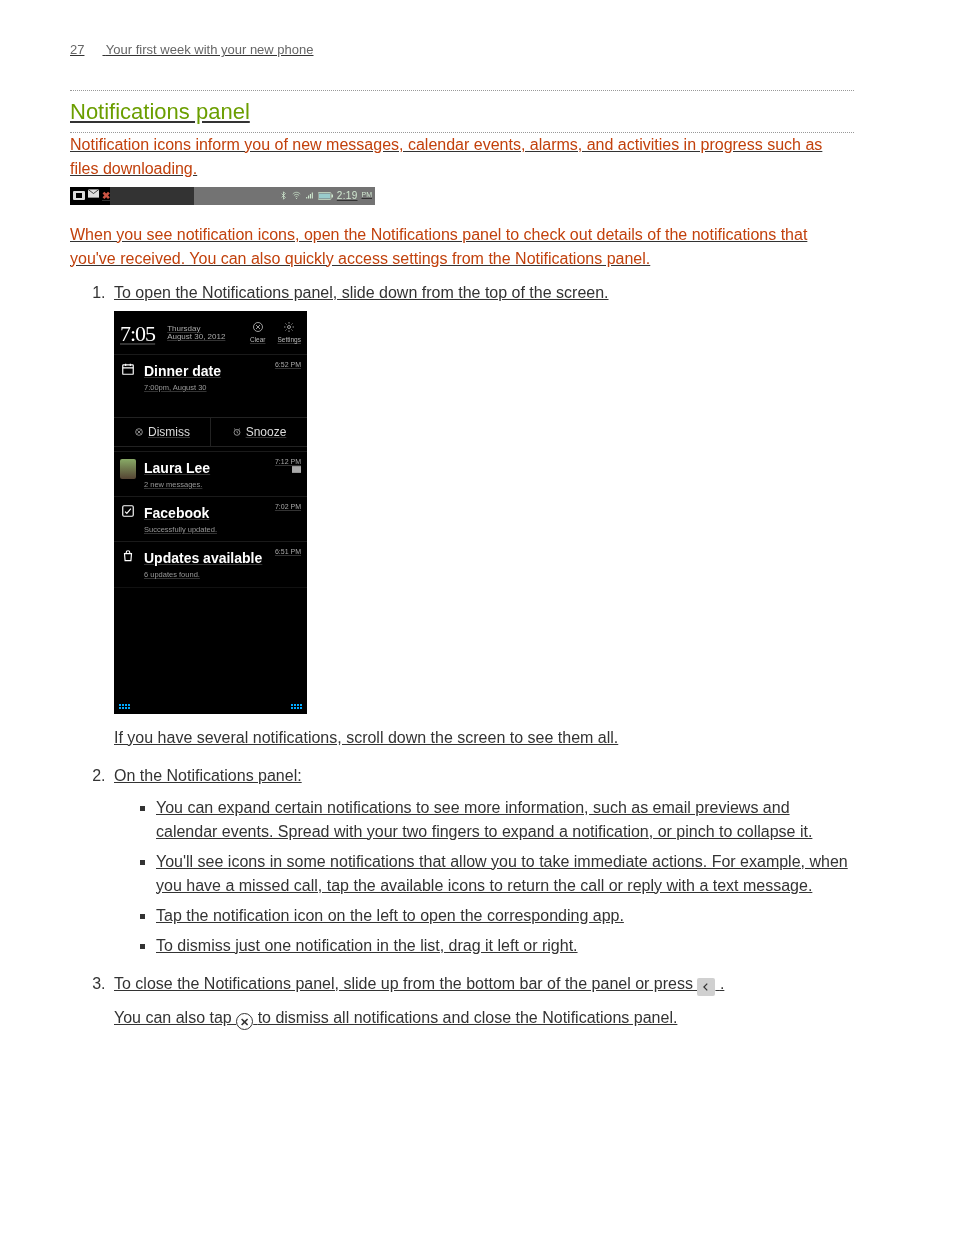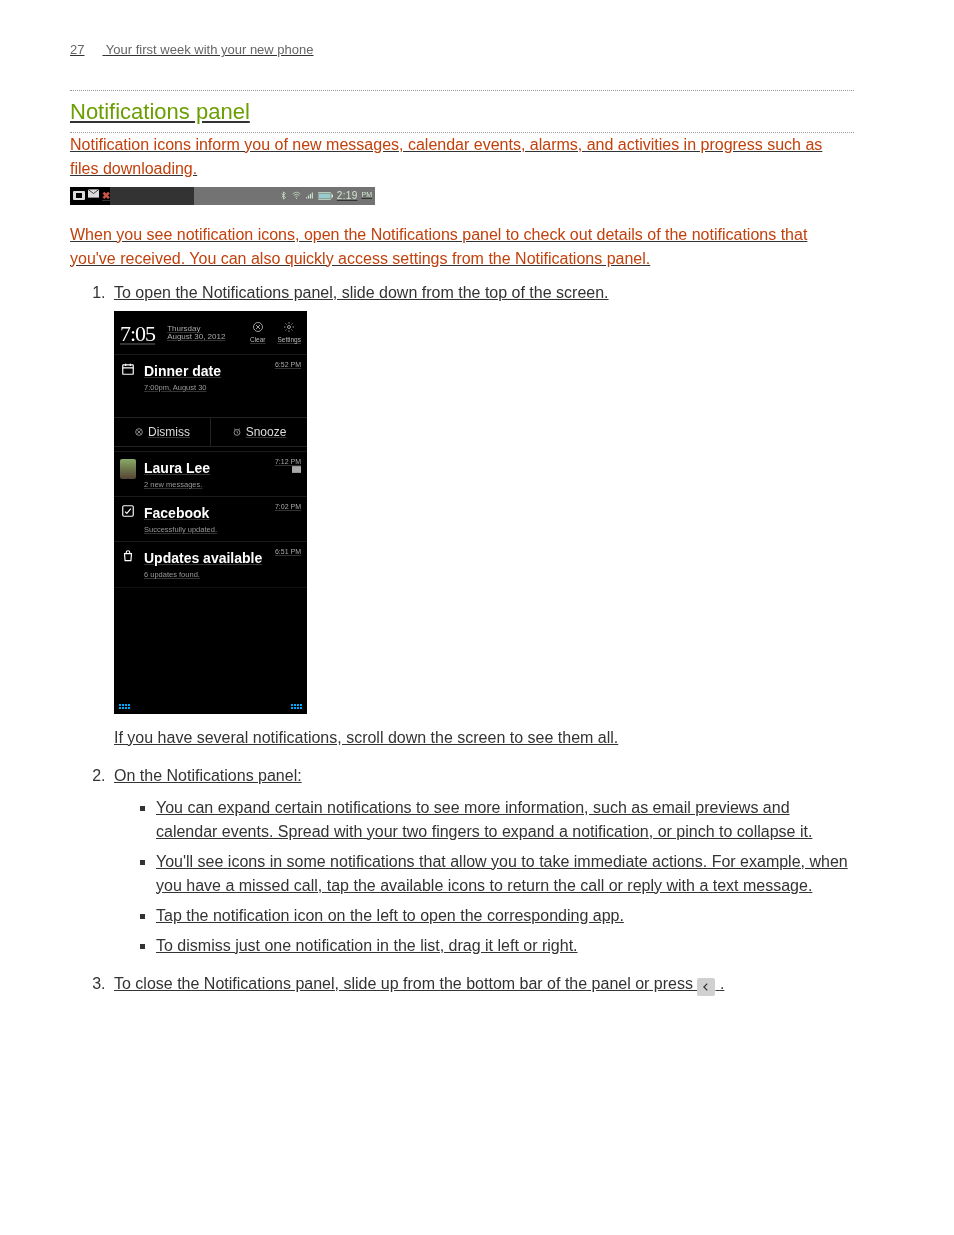--- a/index.html
+++ b/index.html
@@ -289,15 +289,20 @@
     </li>
 
     <li>
       <span>To close the Notifications panel, slide up from the bottom bar of the panel or press </span>
       <span class="inline-icon">
         <svg width="10" height="10" viewBox="0 0 24 24">
             <path d="M15 4l-8 8 8 8" fill="none" stroke="#333" stroke-width="3"></path>
           </svg>
       </span>
       <span>.</span>
+      <div style="margin-top:10px;">
+        <span>You can also tap </span>
+        <span class="inline-icon circle">✕</span>
+        <span> to dismiss all notifications and close the Notifications panel.</span>
+      </div>
     </li>
   </ol>
 </div>
 
 </body></html>

